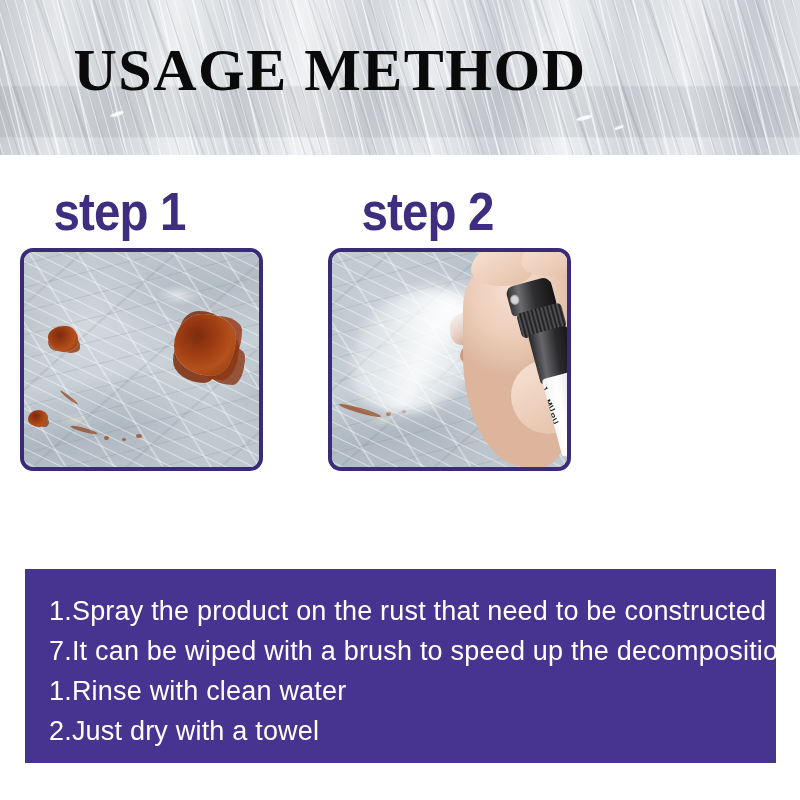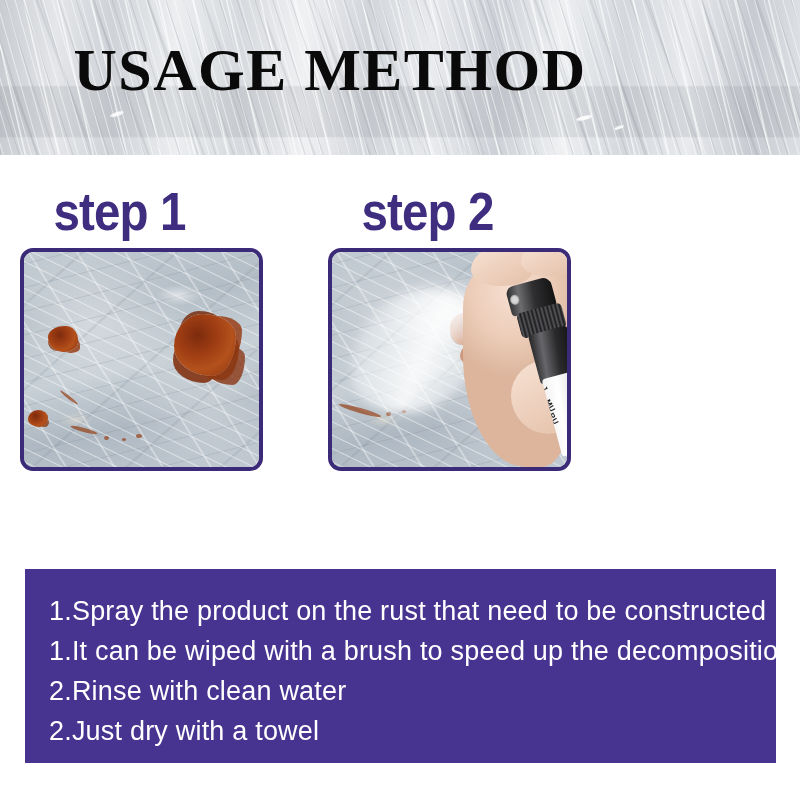--- a/index.html
+++ b/index.html
@@ -406,19 +406,19 @@
         </div>
       </div>
     </div>
 
 
   </div>
 
   <div class="instructions">
     <div class="inner">
       <div class="instruction-line">1.Spray the product on the rust that need to be constructed</div>
-      <div class="instruction-line">1.It can be wiped with a brush to speed up the decomposition</div>
-      <div class="instruction-line">2.Rinse with clean water</div>
+      <div class="instruction-line">7.It can be wiped with a brush to speed up the decomposition</div>
+      <div class="instruction-line">1.Rinse with clean water</div>
       <div class="instruction-line">2.Just dry with a towel</div>
     </div>
   </div>
 
 </div>
 
 </body></html>

